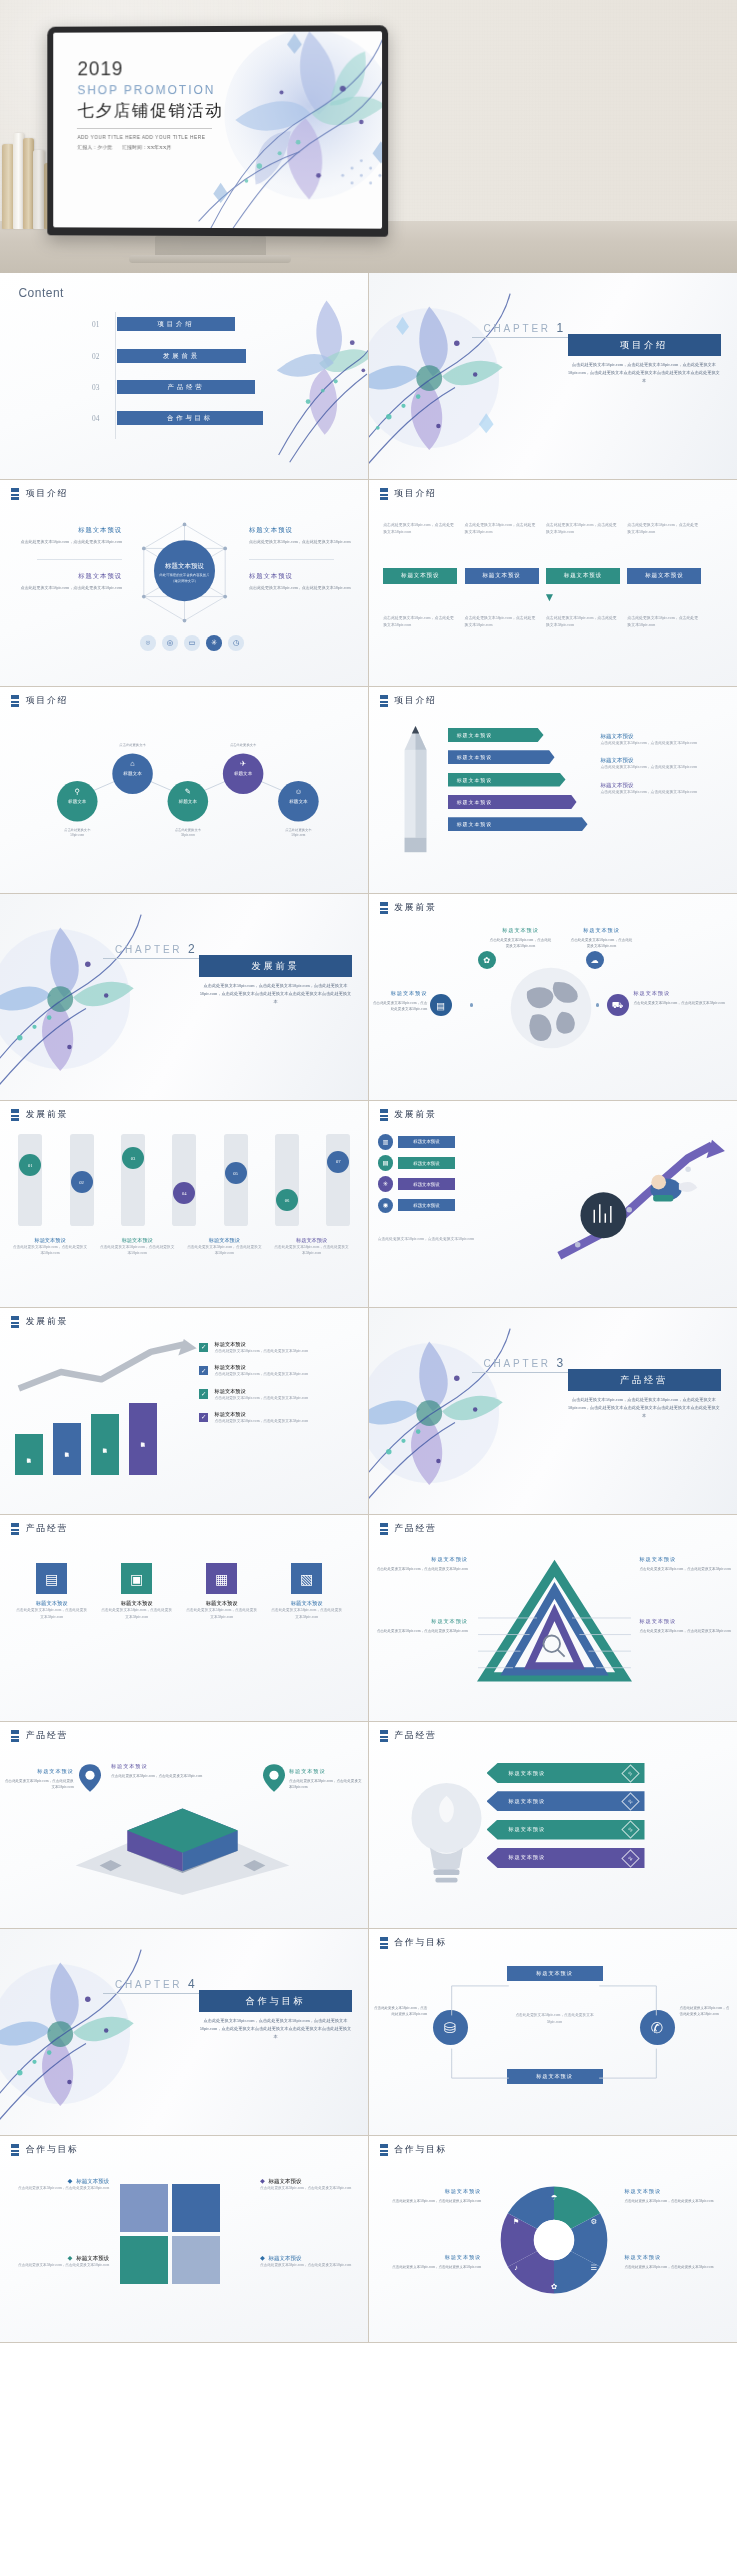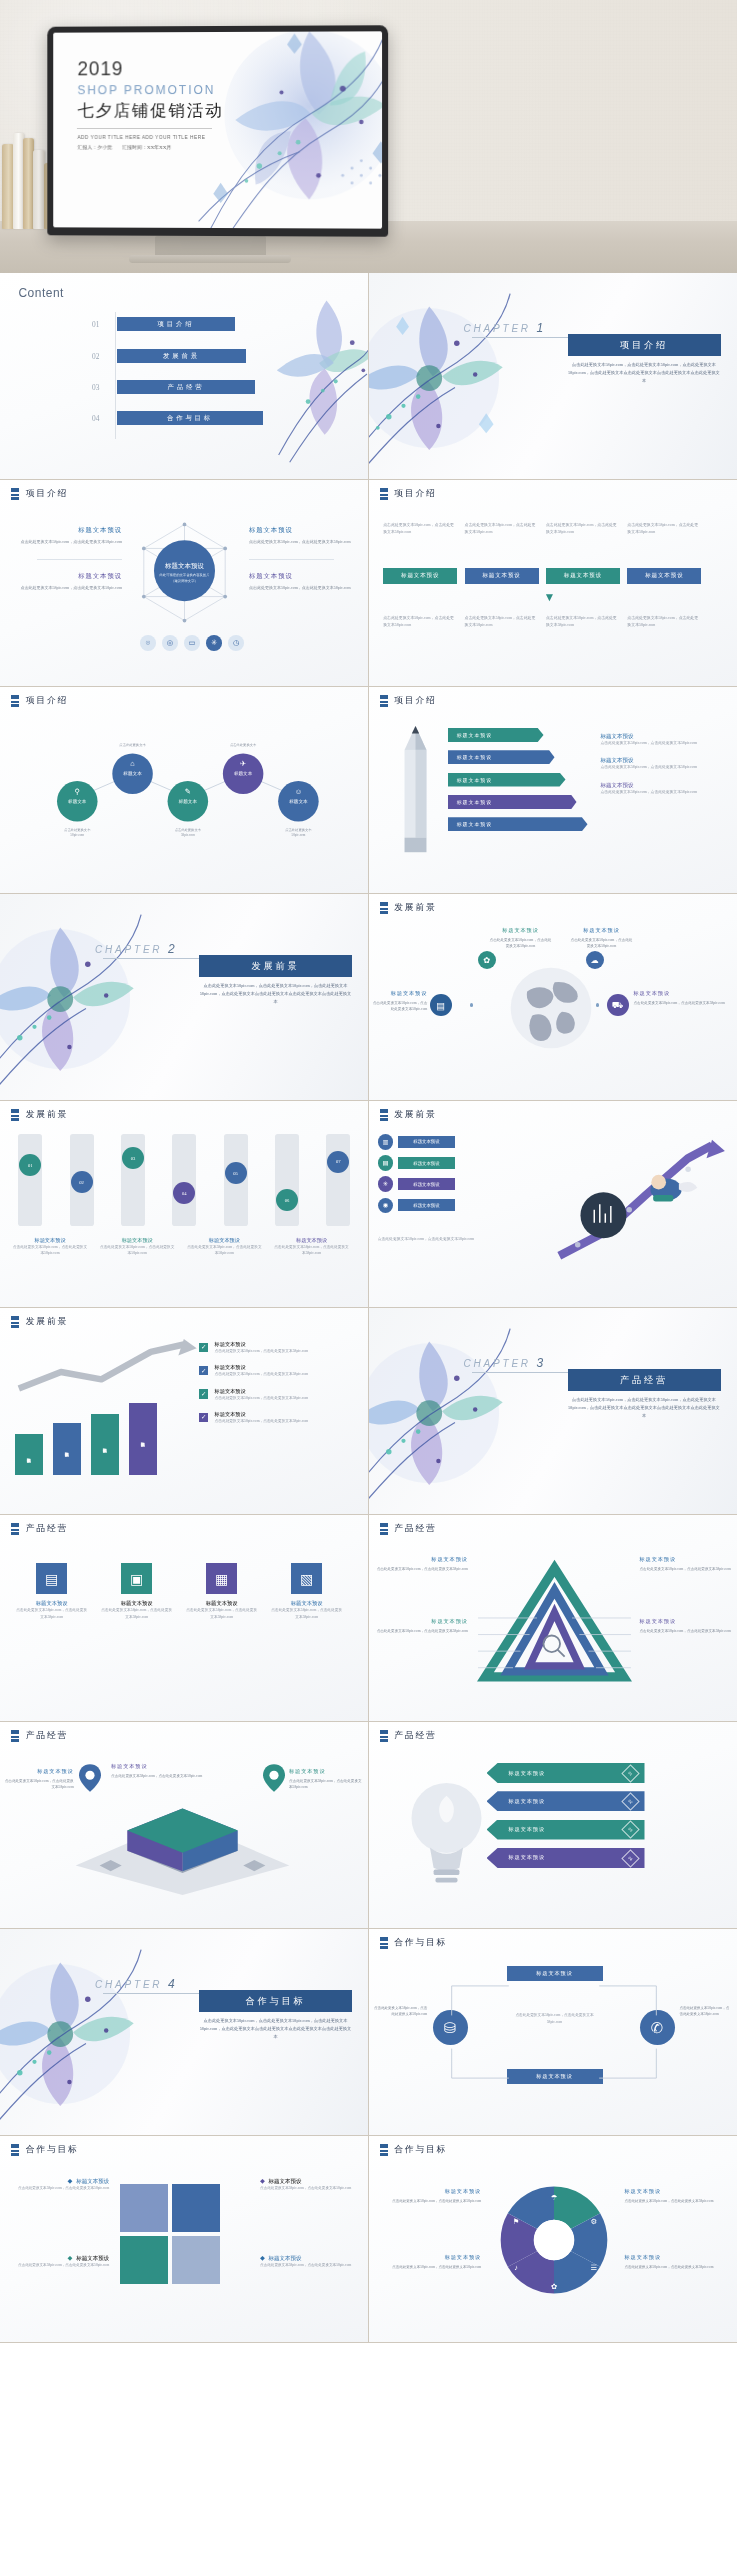--- a/index.html
+++ b/index.html
@@ -67,22 +67,22 @@
 
   
   .s-head { position:absolute; left:11px; top:8.3px; display:flex; align-items:center; gap:6.4px; }
   .s-head-mark { width:8.3px; height:12px; background:#2e5f96; position:relative; flex:none; }
   .s-head-mark:before, .s-head-mark:after { content:""; position:absolute; left:0; width:8.3px; height:1.8px; background:#fff; }
   .s-head-mark:before { top:3.7px; } .s-head-mark:after { top:7.4px; }
   .s-head-title { font-family:"Liberation Serif", serif; font-size:8.8px; color:#25324a; letter-spacing:1.8px; }
 
   
   .chapter .slide-bg { background:linear-gradient(120deg,#f4f6f8 0%,#fdfdfe 55%,#eef1f5 100%); }
-  .ch-label { position:absolute; left:95px; top:48px; font-size:10px; letter-spacing:2.8px;
-      color:#9fb0c4; font-weight:300;font-style:italic; }
+  .ch-label { position:absolute; left:115px; top:48px; font-size:10px; letter-spacing:2.8px;
+      color:#9fb0c4; font-weight:300; }
   .ch-label b { color:#5a7390; font-weight:400; font-size:12px; }
   .ch-rule { position:absolute; left:103px; top:64px; width:109px; height:0.9px; background:#b9c6d4; }
   .ch-box { position:absolute; left:199px; top:61px; width:153px; height:22px;
       background:#2d5689; display:flex; align-items:center; justify-content:center; }
   .ch-box span { color:#fff; font-family:"Liberation Serif", serif; font-size:9.2px; letter-spacing:2.8px; }
   .ch-body { position:absolute; left:199px; top:88px; width:153px; text-align:center;
       font-size:4.2px; line-height:1.85; color:#5a6a80; font-family:"Liberation Serif", serif; }
   .ch-art { position:absolute; left:-28px; top:13px; width:193px; height:189px; }
 
   

